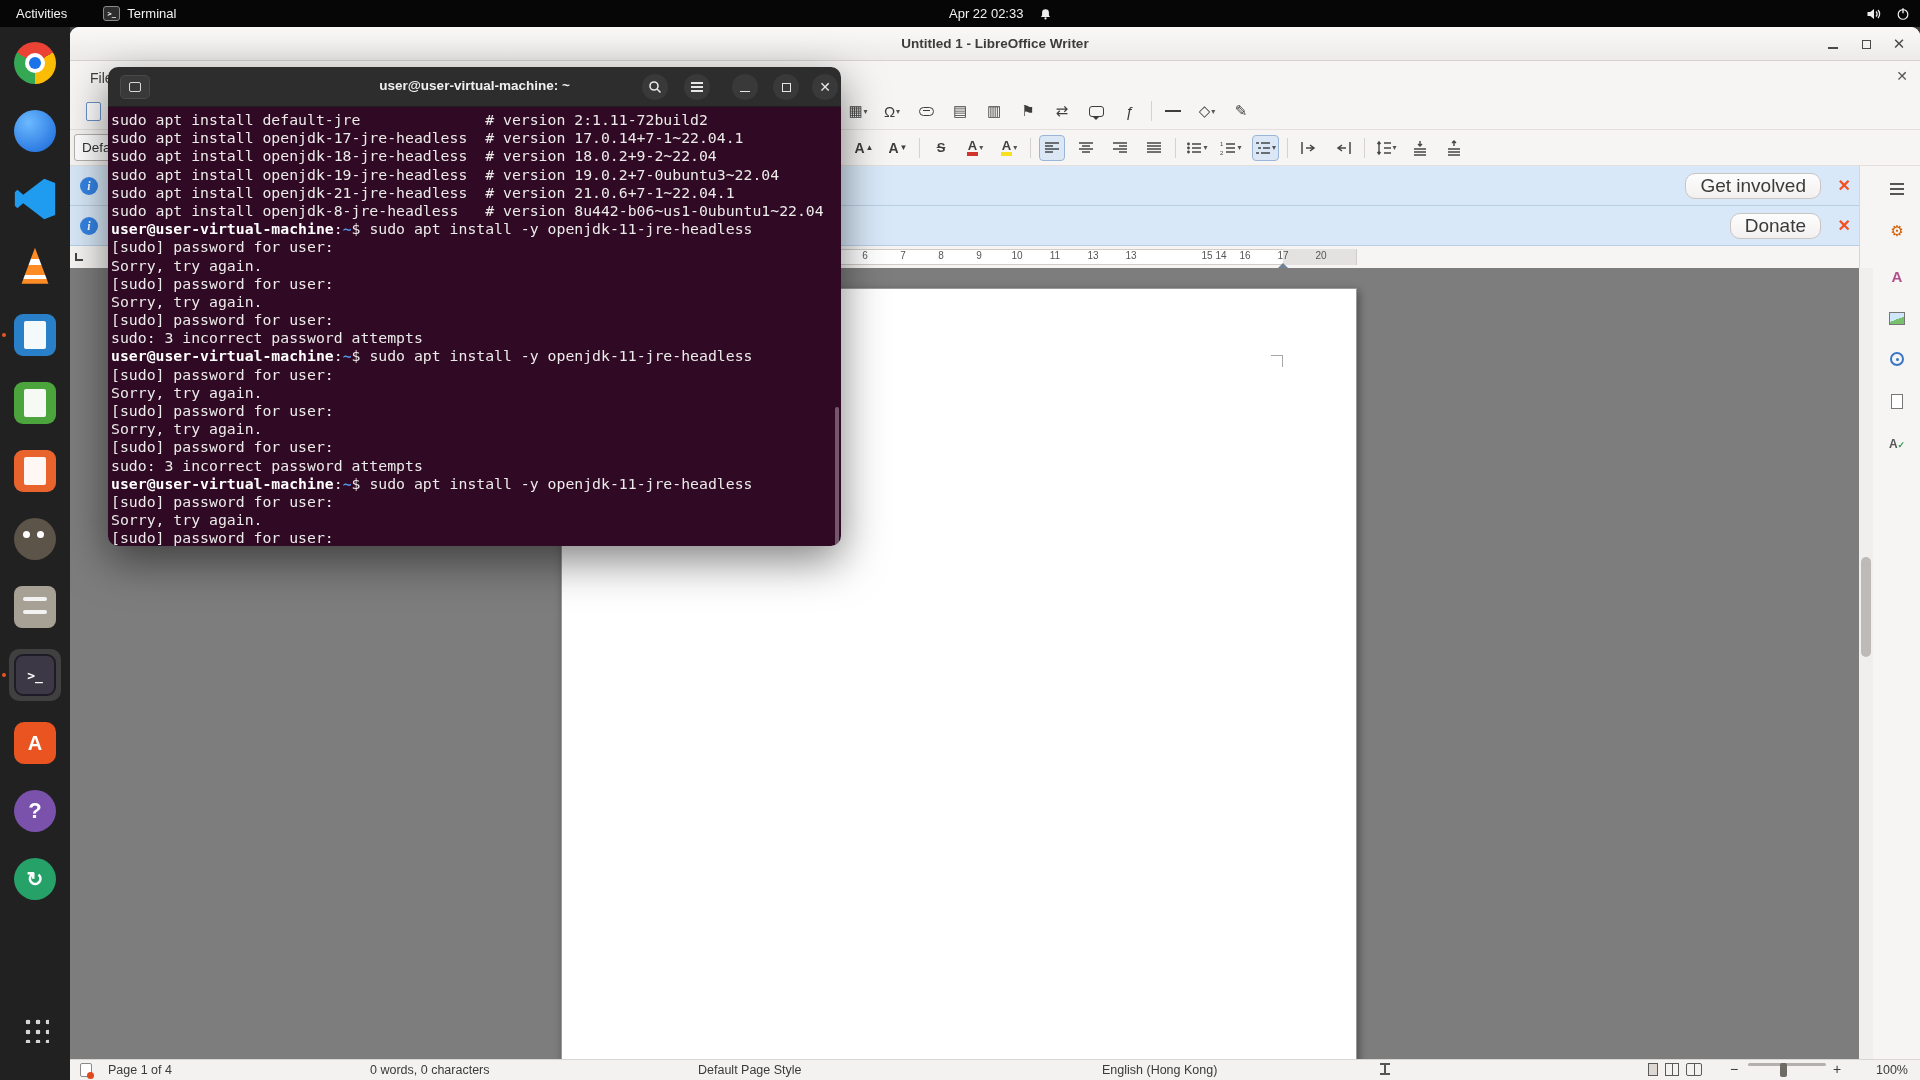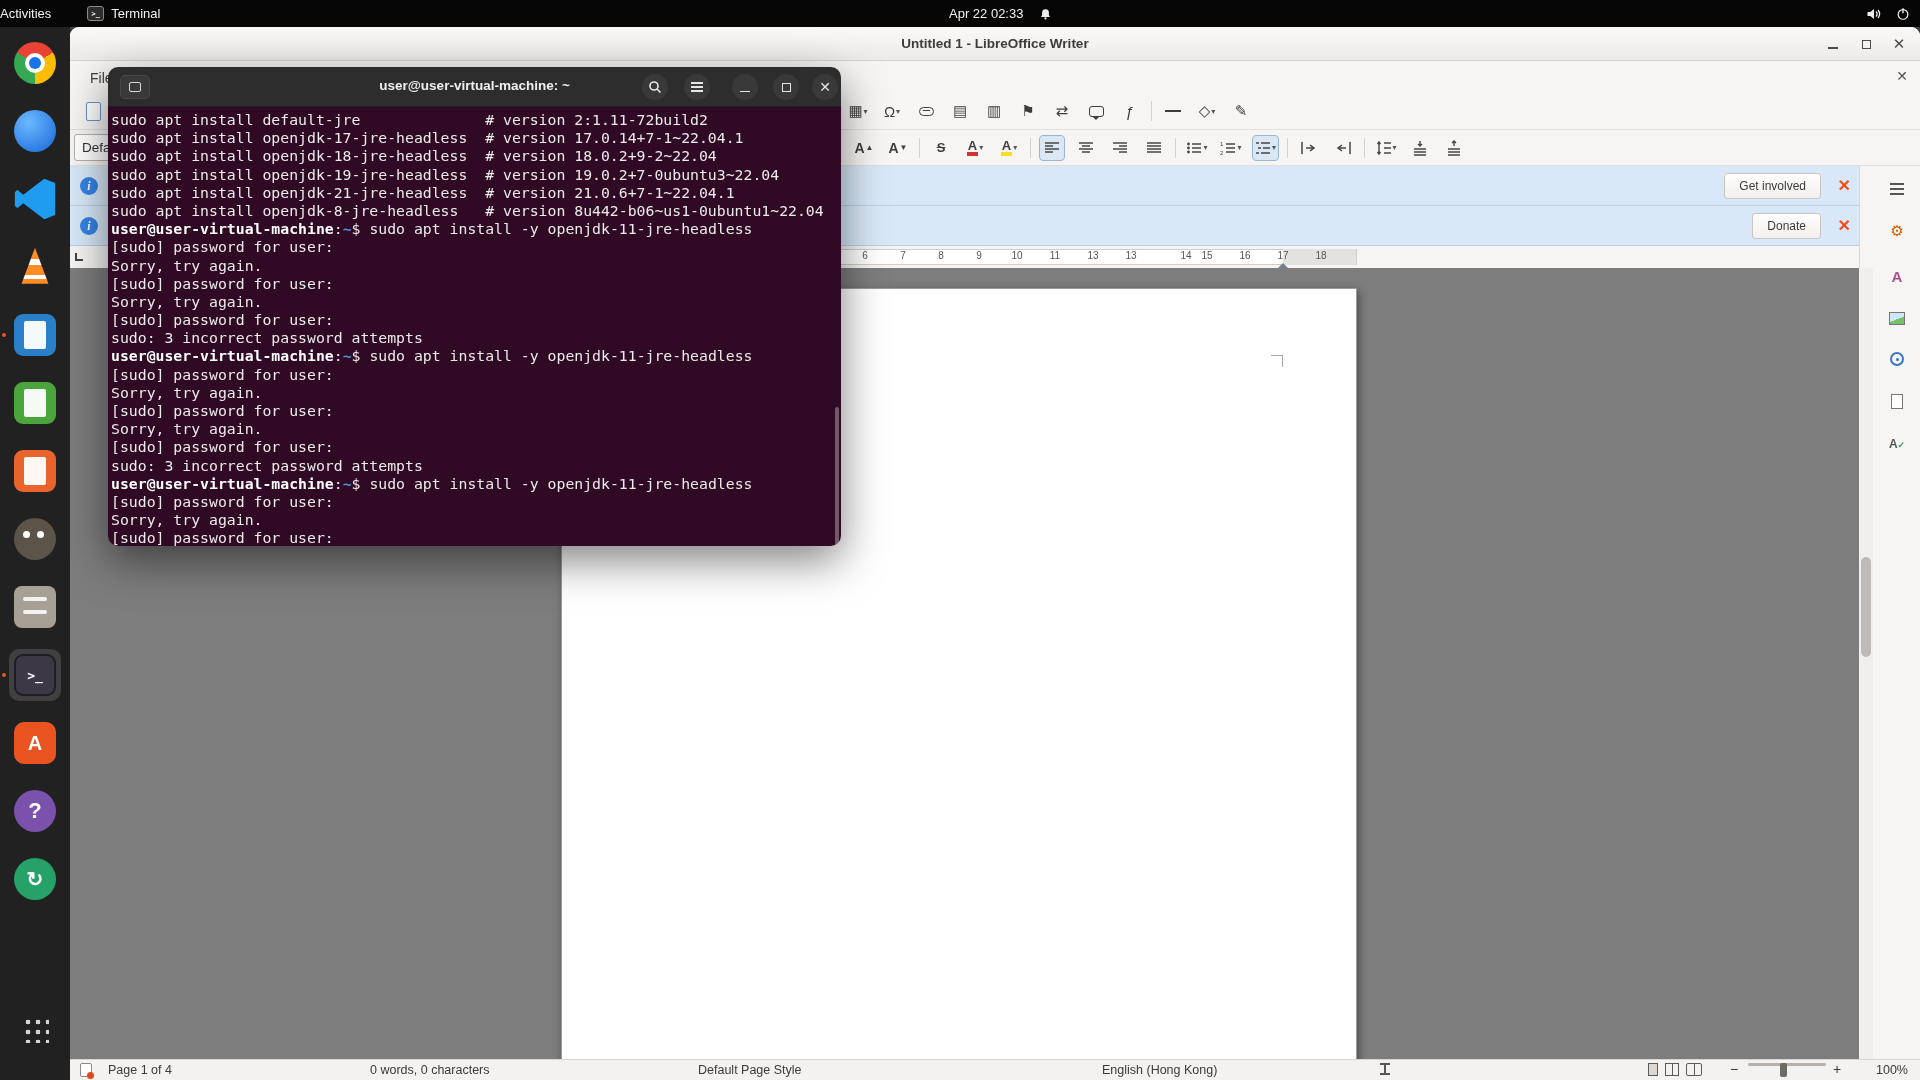--- a/index.html
+++ b/index.html
@@ -2,21 +2,21 @@
 <html><head>
 <meta charset="utf-8">
 <style>
   * { margin:0; padding:0; box-sizing:border-box; }
   html,body { width:1920px; height:1080px; overflow:hidden; background:#424242;
               font-family:"Liberation Sans", sans-serif; }
 
   
   #topbar { position:absolute; left:0; top:0; width:1920px; height:27px; background:#060606;
             color:#f2f2f2; font-size:13px; display:flex; align-items:center; z-index:90; }
-  #topbar .activities { }
+  #topbar .activities { margin-left:16px; }
   #topbar .appgroup { margin-left:36px; display:flex; align-items:center; gap:7px; }
   .mini-term { width:17px; height:15px; background:#2d2d2d; border:1px solid #8a8a8a; border-radius:3px;
                color:#fff; font:700 7px "DejaVu Sans Mono",monospace; display:flex; align-items:center; justify-content:center; }
   #clockgroup { position:absolute; left:949px; top:0; height:27px; display:flex; align-items:center; gap:16px; }
   #topbar-right { position:absolute; right:10px; top:0; height:27px; display:flex; align-items:center; gap:14px; }
 
   
   #dock { position:absolute; left:0; top:27px; width:70px; height:1053px; background:rgba(32,32,32,.96); z-index:80; }
   .dock-item { position:absolute; left:9px; width:52px; height:52px; border-radius:10px;
                display:flex; align-items:center; justify-content:center; }
@@ -90,22 +90,22 @@
                  border:1px solid #b5b1ad; border-radius:3px; font-size:13.5px; color:#333;
                  line-height:25px; padding-left:7px; overflow:hidden; white-space:nowrap; }
 
   
   .infobar { position:absolute; left:70px; width:1789px; height:40px; background:#d8e8f8;
              border-bottom:1px solid #b9cfe4; z-index:2; }
   #infobar1 { top:166px; } #infobar2 { top:206px; }
   .info-i { position:absolute; left:10px; top:11px; width:18px; height:18px; border-radius:50%;
             background:#3584e4; color:#fff; font:italic 700 12px "Liberation Serif",serif;
             display:flex; align-items:center; justify-content:center; }
-  .info-btn { position:absolute; right:38px; top:7px; height:26px; padding:0 14px; font-size:12px; color:#3b3b3b;
-              background:linear-gradient(#fdfdfd,#f2f0ef); border:1px solid #c9c5c1; border-radius:3px;
+  .info-btn { position:absolute; right:38px; top:7px; height:26px; padding:0 14px; font-size:19px; color:#3b3b3b;
+              background:linear-gradient(#fdfdfd,#f2f0ef); border:1px solid #c9c5c1; border-radius:10px;
               display:flex; align-items:center; }
   .info-x { position:absolute; right:8px; top:10px; font-size:16px; font-weight:700; color:#f4501e; line-height:20px; }
 
   
   #ruler { position:absolute; left:70px; top:246px; width:1789px; height:22px; background:#f6f5f4; z-index:2; }
   #ruler-inner { position:absolute; left:491px; top:3px; width:796px; height:16px; background:#fff; border:1px solid #cfccc9; }
   .ruler-margin { position:absolute; top:3px; height:16px; background:#e4e2e0; }
   .ruler-num { position:absolute; top:4px; font-size:10px; color:#555; width:14px; text-align:center; }
   #tab-selector { position:absolute; left:5px; top:7px; width:8px; height:8px;
                   border-left:2px solid #444; border-bottom:2px solid #444; }
@@ -381,25 +381,25 @@
       <span class="ruler-num" style="left: 712px;">4</span>
       <span class="ruler-num" style="left: 750px;">5</span>
       <span class="ruler-num" style="left: 788px;">6</span>
       <span class="ruler-num" style="left: 826px;">7</span>
       <span class="ruler-num" style="left: 864px;">8</span>
       <span class="ruler-num" style="left: 902px;">9</span>
       <span class="ruler-num" style="left: 940px;">10</span>
       <span class="ruler-num" style="left: 978px;">11</span>
       <span class="ruler-num" style="left: 1016px;">13</span>
       <span class="ruler-num" style="left: 1054px;">13</span>
-      <span class="ruler-num" style="left: 1109px;">14</span>
+      <span class="ruler-num" style="left: 1144px;">14</span>
       <span class="ruler-num" style="left: 1130px;">15</span>
       <span class="ruler-num" style="left: 1168px;">16</span>
       <span class="ruler-num" style="left: 1206px;">17</span>
-      <span class="ruler-num" style="left: 1244px;">18</span>
+      <span class="ruler-num" style="left: 1244px;">20</span>
     </div>
   <div class="indent-marker" style="left:562px;"></div>
   <div class="indent-marker" style="left:1208px;"></div>
 </div>
 
 <div id="docarea">
   <div id="page"></div>
   <div id="corner-tl" class="corner"></div>
   <div id="corner-tr" class="corner"></div>
 </div>

